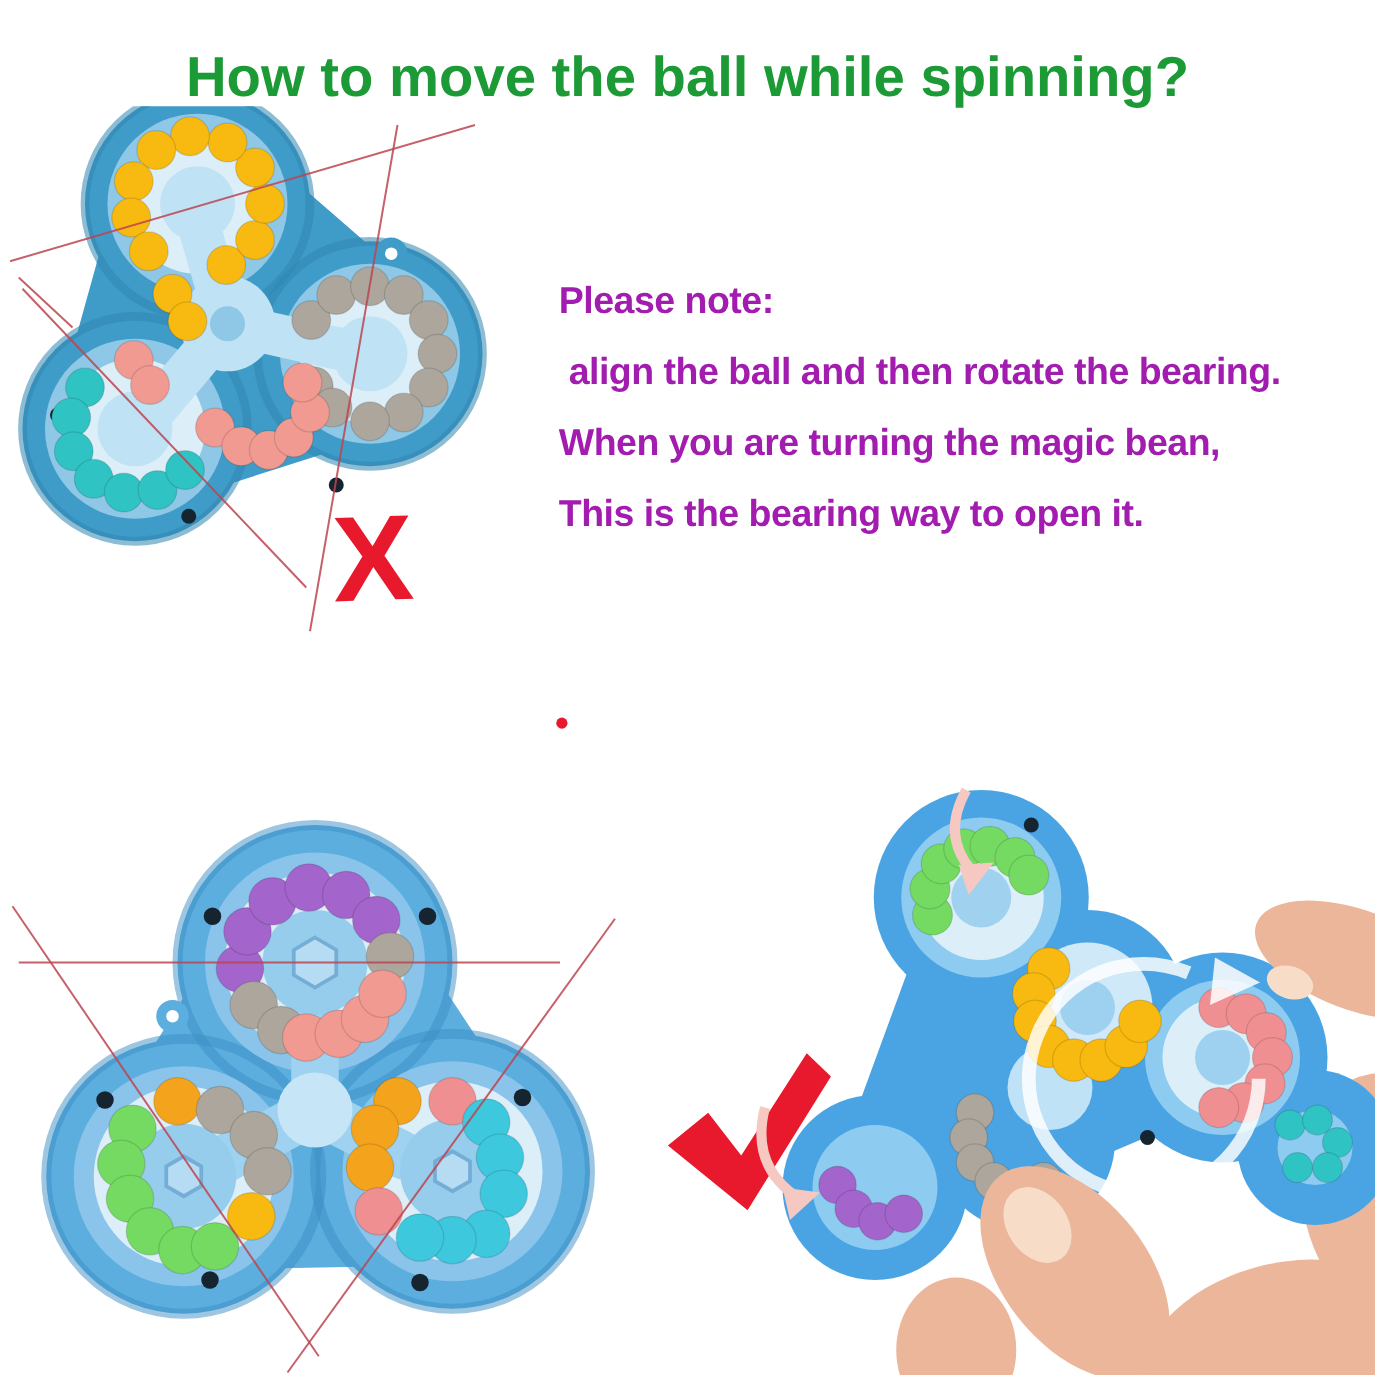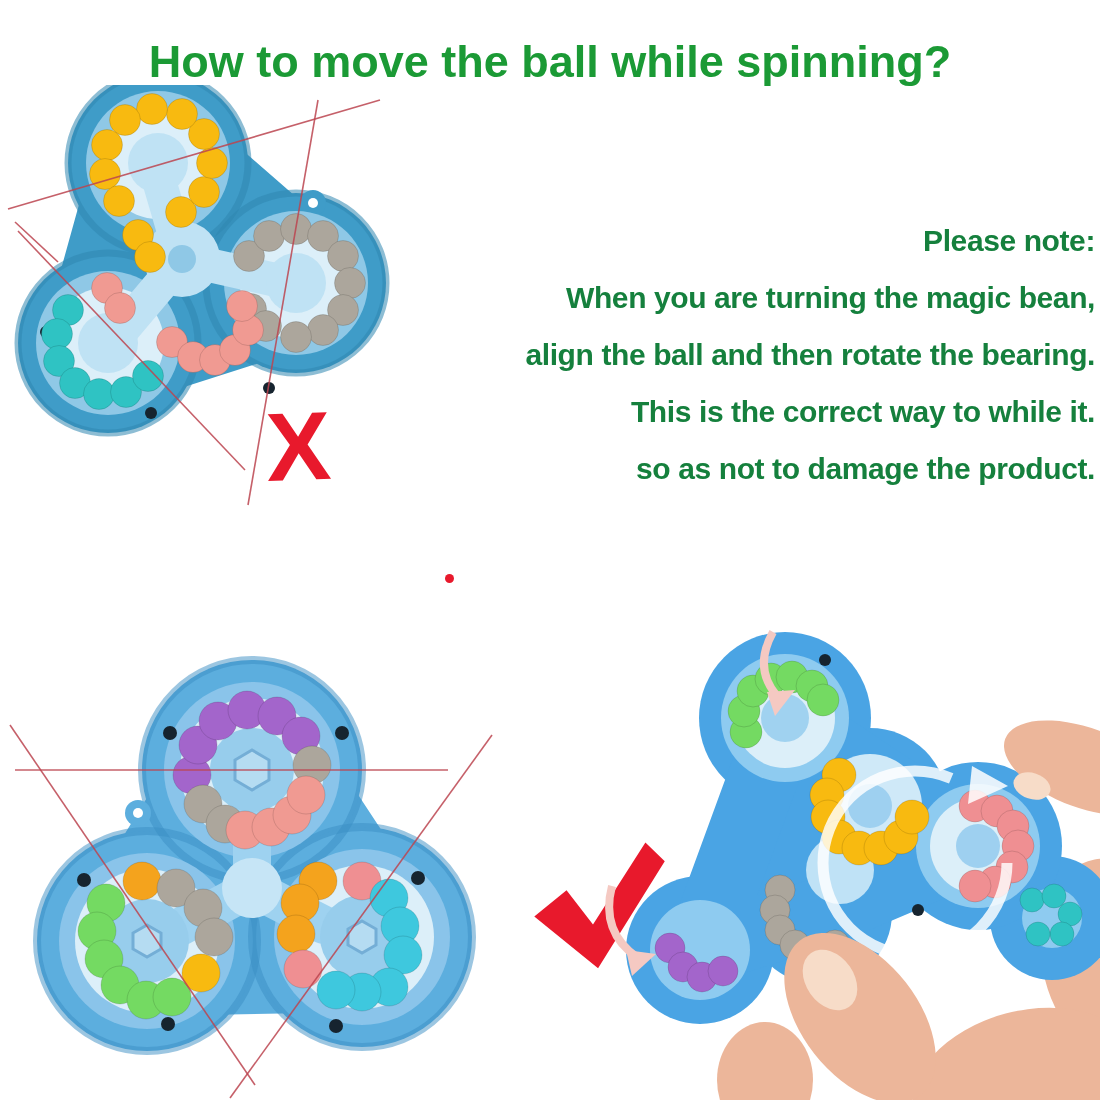--- a/index.html
+++ b/index.html
@@ -5,21 +5,21 @@
   html,body{margin:0;padding:0;background:#fff;overflow:hidden;}
   .canvas{position:relative;width:944px;height:1100px;background:#fff;
           font-family:"Liberation Sans", sans-serif;}
   .title{position:absolute;top:6px;left:0;width:1100px;text-align:center;
          font-size:45px;font-weight:700;letter-spacing:0px;
          color:var(--title-green);white-space:nowrap;}
   .photo{position:absolute;}
   .ph1{left:0;top:85px;width:440px;height:425px;}
   .ph2{left:0;top:645px;width:500px;height:455px;}
   .ph3{left:520px;top:618px;width:580px;height:482px;}
-  .note{position:absolute;left:447px;top:222px;width:648px;color:#15803d;text-align:right;}
+  .note{position:absolute;left:447px;top:222px;width:648px;color:#a21caf;}
   .note p{margin:0 0 20px 0;font-size:30px;line-height:37px;font-weight:700;
           white-space:pre;letter-spacing:-0.4px;}
   .red-dot{position:absolute;left:-2px;top:352px;width:9px;height:9px;border-radius:50%;
            background:var(--mark-red);}
   .xmark{position:absolute;left:266px;top:306px;font-size:97px;font-weight:900;
          color:var(--mark-red);font-family:"Liberation Sans",sans-serif;
          transform:rotate(-2deg);}
   svg{display:block;}
   .bd{stroke:rgba(0,0,0,.13);stroke-width:1;}
   .y{fill:var(--bead-yellow);} .gy{fill:var(--bead-gray);} .pk{fill:var(--bead-pink);}
@@ -112,24 +112,23 @@
         <line class="rline" x1="318" y1="15" x2="248" y2="420"></line>
         <line class="rline" x1="18" y1="146" x2="245" y2="385"></line>
         <line class="rline" x1="15" y1="137" x2="58" y2="177"></line>
       </g>
     </svg>
     <div class="xmark">X</div>
   </figure>
 
   <div class="note">
     <p>Please note:</p>
+    <p> align the ball and then rotate the bearing.</p>
     <p>When you are turning the magic bean,</p>
-    <p> align the ball and then rotate the bearing.</p>
-    <p>This is the correct way to while it.</p>
-    <p>so as not to damage the product.</p>
+    <p>This is the bearing way to open it.</p>
     <span class="red-dot"></span>
   </div>
 
   <figure class="photo ph2" style="margin:0">
     <svg width="500" height="455" viewBox="0 0 500 455">
       <g>
         <polygon points="252,125 147,296 362,292" fill="var(--blue-rim2)" stroke="var(--blue-rim2)" stroke-width="150" stroke-linejoin="round"></polygon>
         <circle cx="252" cy="125" r="110" fill="var(--blue-rim2)"></circle>
         <circle cx="147" cy="296" r="110" fill="var(--blue-rim2)"></circle>
         <circle cx="362" cy="292" r="110" fill="var(--blue-rim2)"></circle>

